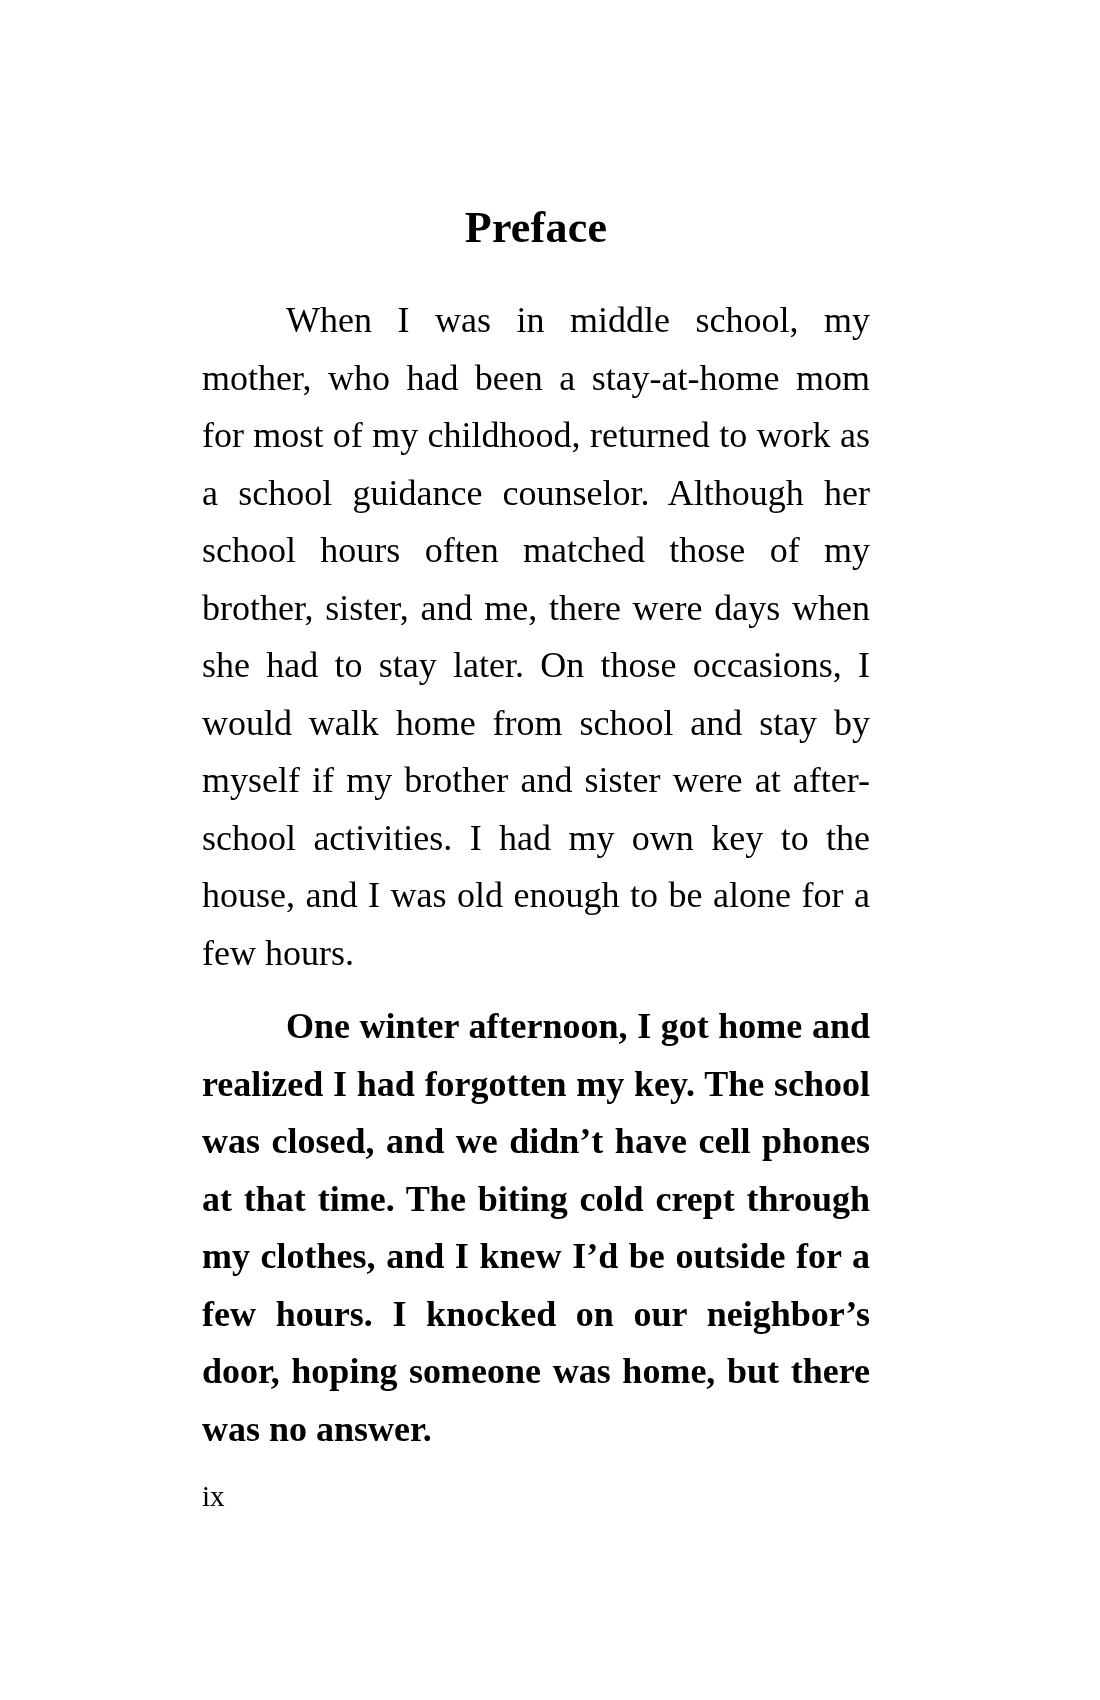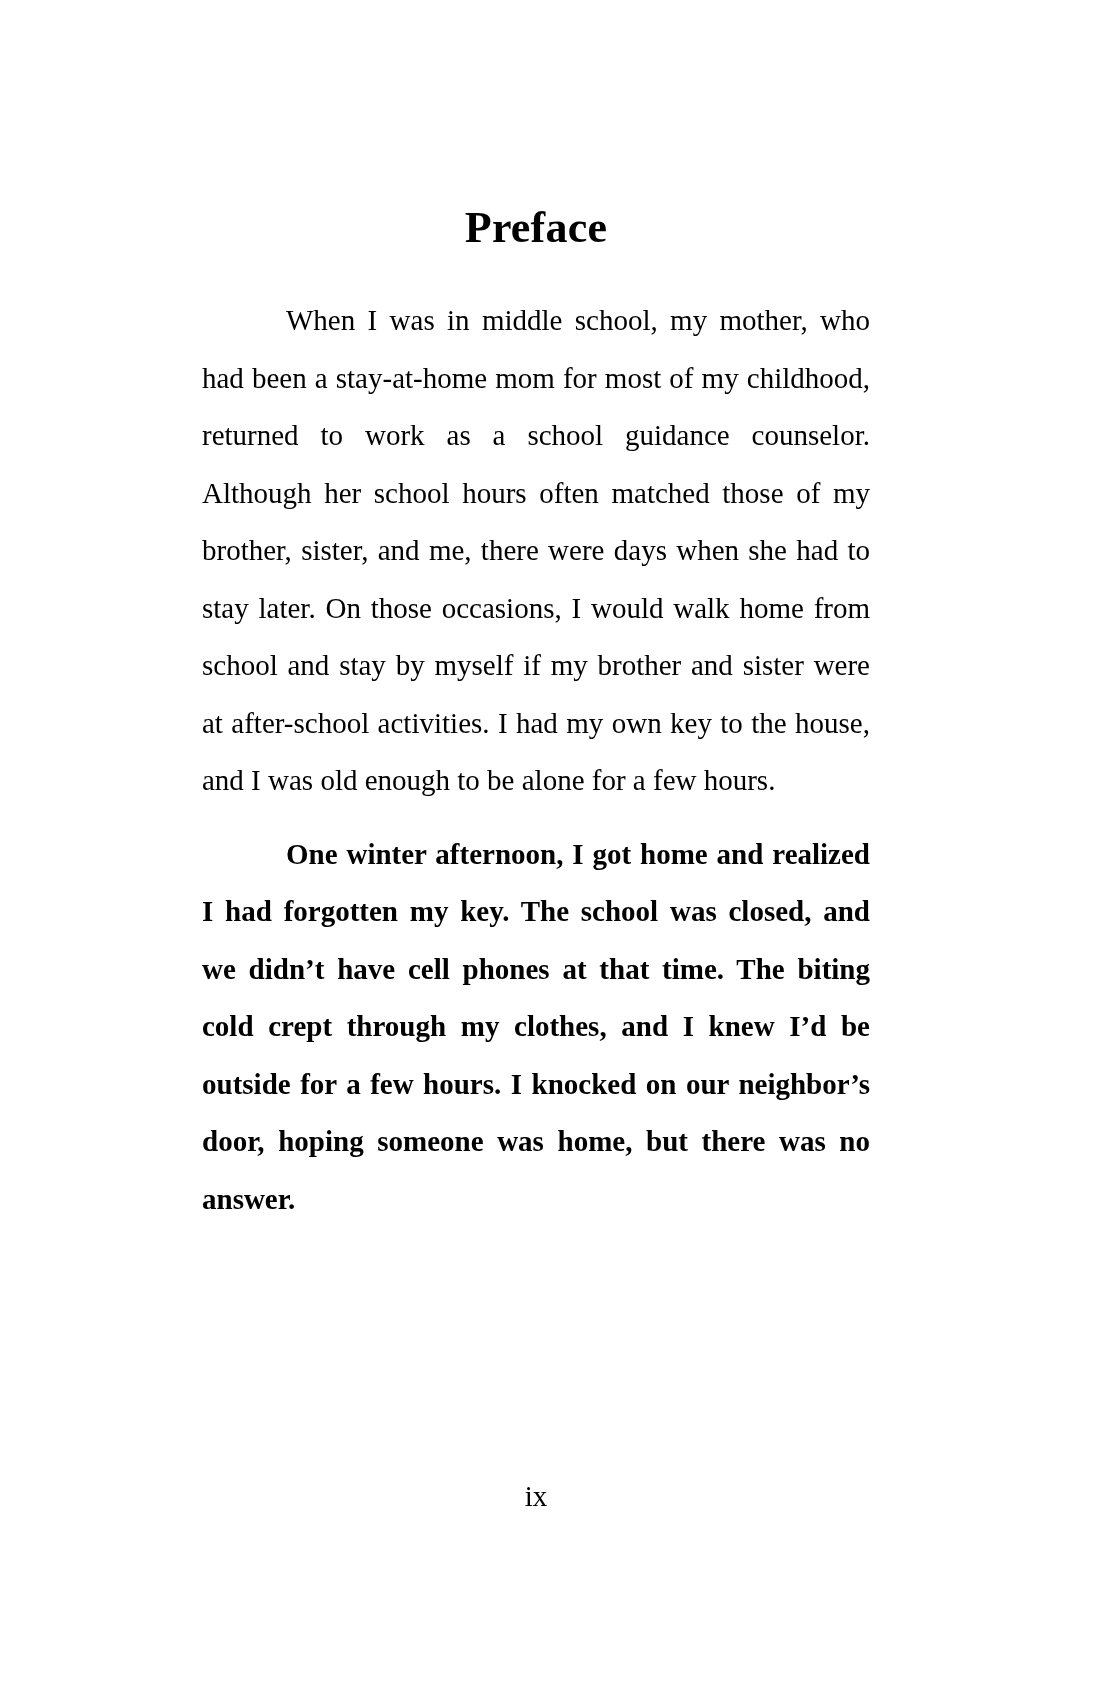--- a/index.html
+++ b/index.html
@@ -49,38 +49,38 @@
     top: 292px;
     left: 0;
     width: 668px;
   }
 
   p.body-paragraph {
     margin: 0 0 16px 0;
     padding: 0;
     text-align: justify;
     text-justify: inter-word;
-    font-size: 29px;
+    font-size: 36px;
     line-height: 57.5px;
     text-indent: 84px;
     hyphens: none;
     -webkit-hyphens: none;
   }
 
   p.body-paragraph:last-child {
     margin-bottom: 0;
     font-weight: bold;
   }
 
   .folio {
     position: absolute;
     left: 0;
     width: 668px;
     top: 1482px;
-    text-align: center;
+    text-align: left;
     font-size: 29px;
     line-height: 1.0;
   }
 </style>
 </head>
 <body>
 
 <div class="page">
 
   <div class="content-column">

